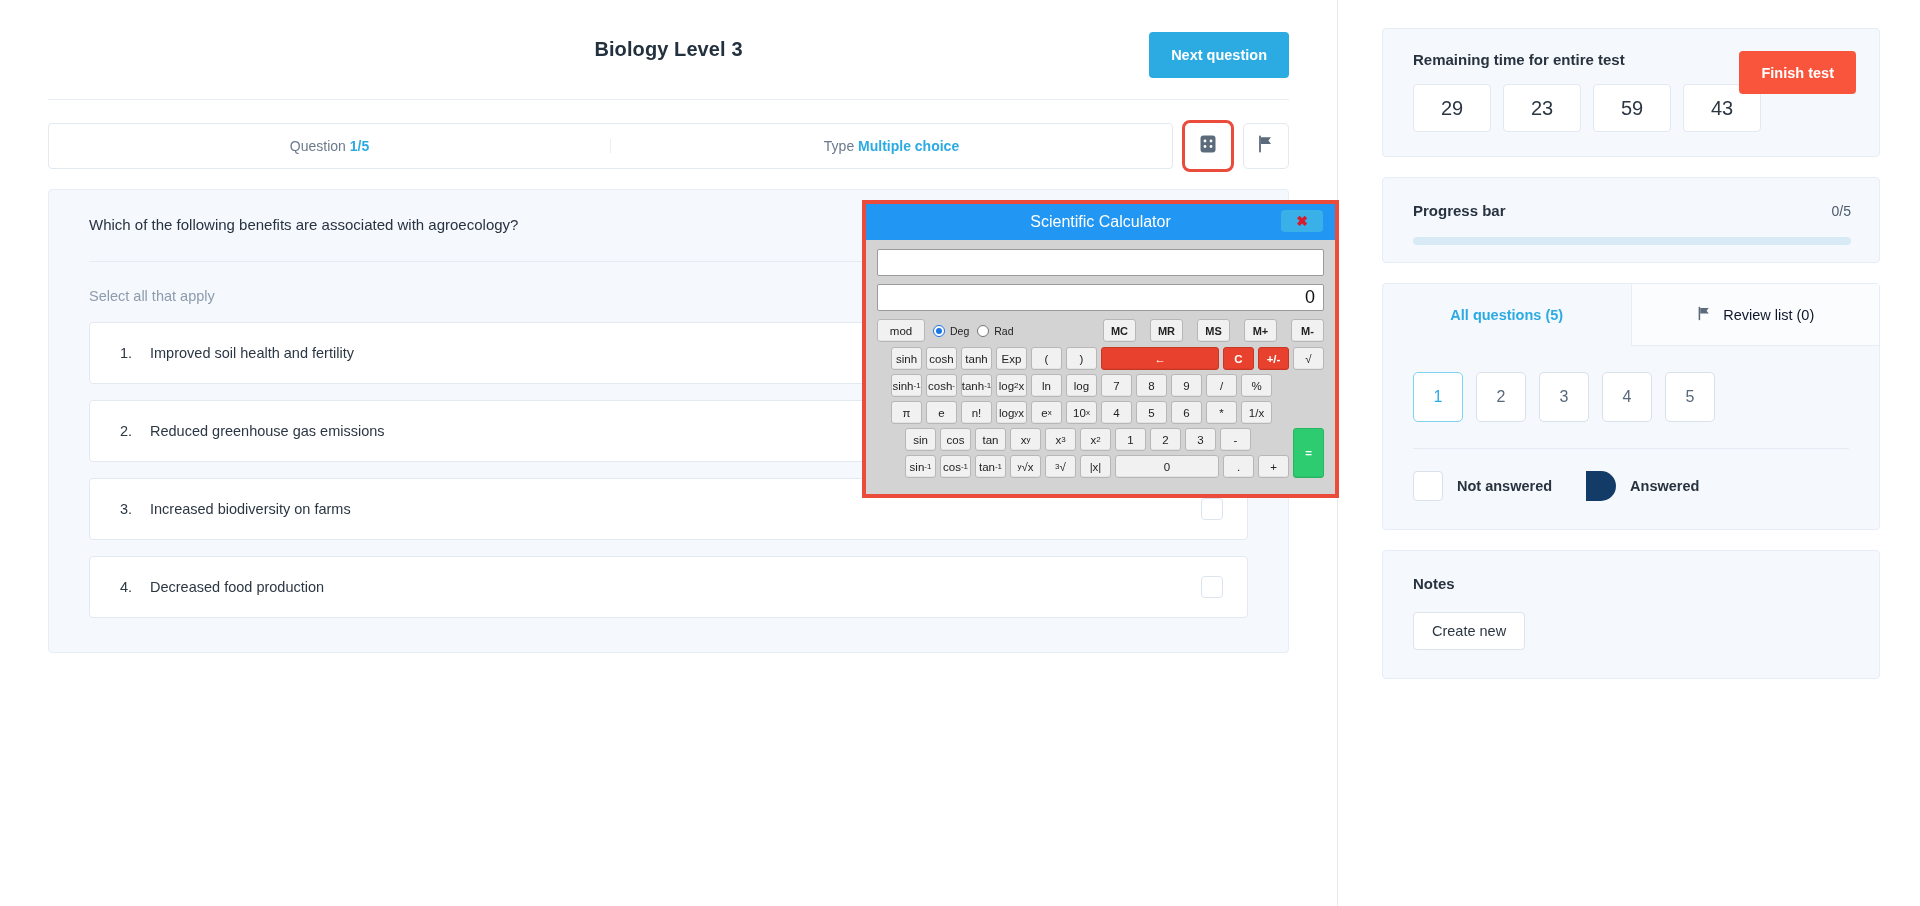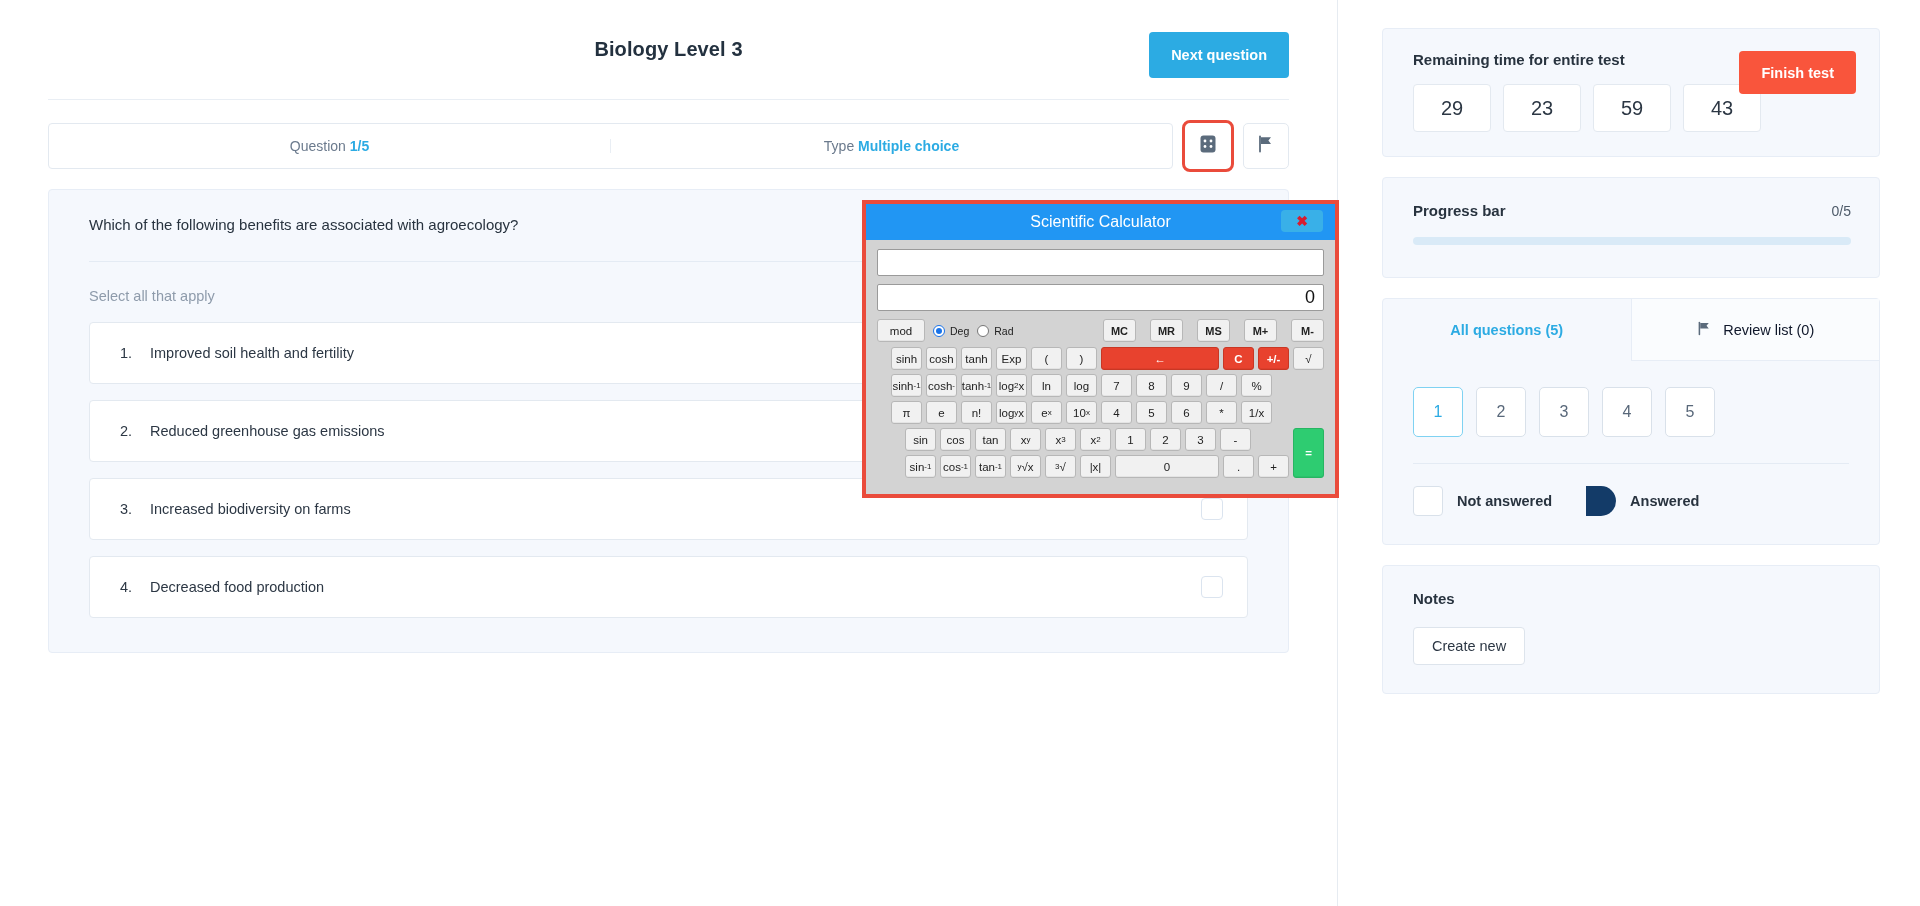--- a/index.html
+++ b/index.html
@@ -108,21 +108,21 @@
     font-family:"Liberation Sans", sans-serif; cursor:pointer;
   }
   .timer-boxes { display:flex; gap:12px; margin-top:16px; }
   .timer-box {
     width:78px; height:48px; background:#fff;
     border:1px solid #e3e9f0; border-radius:4px;
     display:flex; align-items:center; justify-content:center;
     font-size:20px; color:#2c3744;
   }
 
-  .progress-panel { padding:24px 28px 32px 30px; }
+  .progress-panel { padding:24px 28px 17px 30px; }
   .progress-head { display:flex; justify-content:space-between; align-items:baseline; }
   .progress-label { font-size:15px; font-weight:bold; color:#28333f; }
   .progress-count { font-size:14px; color:#4d5a69; }
   .progress-track {
     margin-top:18px; height:8px; border-radius:5px; background:#d9eaf7; width:100%;
     position:relative; overflow:hidden;
   }
   .progress-fill { height:100%; background:#2cabe3; border-radius:5px; }
 
   .qnav-panel { padding:0; }

